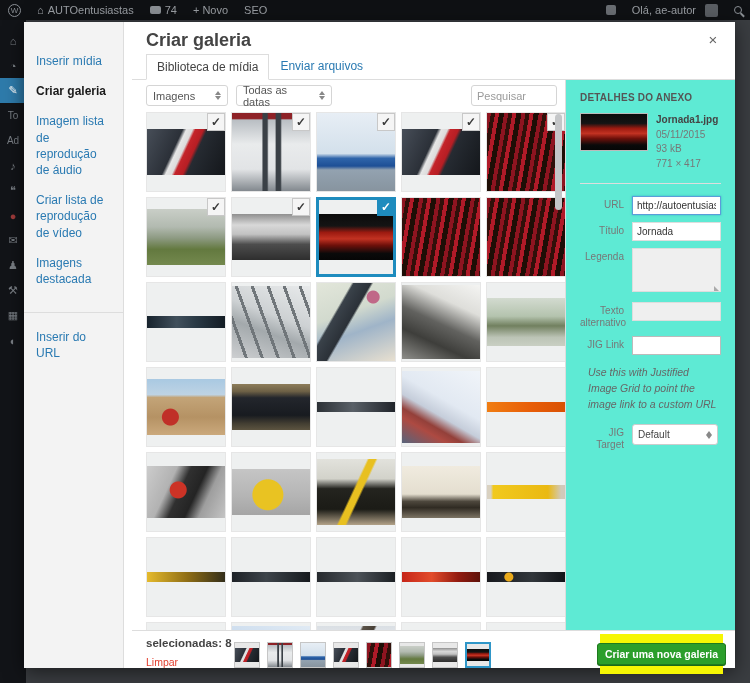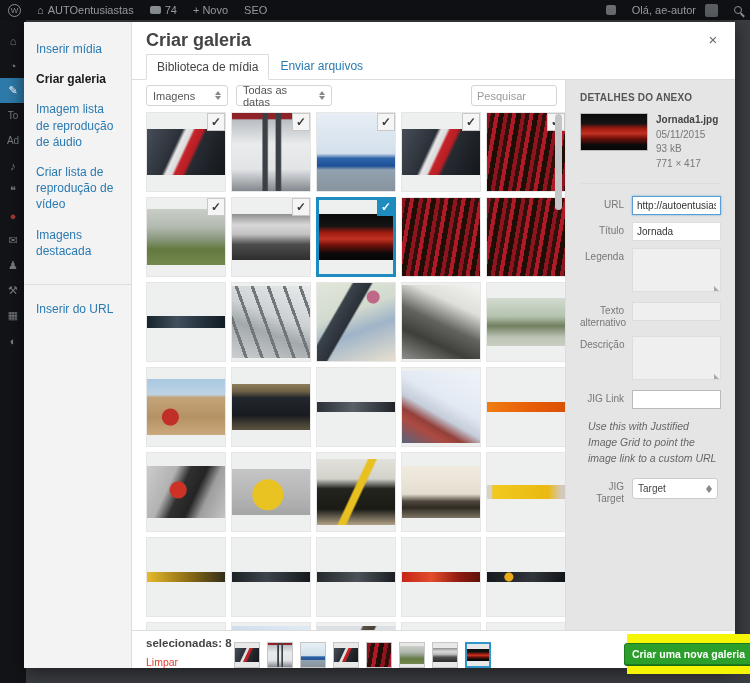--- a/index.html
+++ b/index.html
@@ -40,22 +40,22 @@
     color:#7a7f85; font-size:11px; cursor:pointer; }
   .am-item.active { background:#2e7bab; color:#fff; }
   .am-item.red { color:#a03b3b; }
   .am-item.txt { font-size:10px; letter-spacing:0; }
   
   .modal {
     position:absolute; left:24px; top:22px; width:711px; height:646px;
     background:#fff; z-index:10; box-shadow:0 4px 18px rgba(0,0,0,.55);
   }
   .modal-menu {
-    position:absolute; left:0; top:0; bottom:0; width:108px;
-    background:#f3f3f3; border-right:1px solid #ddd; padding-top:12px;
+    position:absolute; left:0; top:0; bottom:0; width:100px;
+    background:#f3f3f3; border-right:1px solid #ddd; padding-top:24px;
   }
   .mm-item { padding:7px 12px; font-size:12px; line-height:1.35; color:#2a7ab2; cursor:pointer; }
   .mm-item.active { color:#1a1a1a; font-weight:bold; }
   .mm-item.separated { margin-top:18px; border-top:1px solid #ddd; padding-top:16px; }
   .close-x { position:absolute; right:12px; top:8px; font-size:15px; color:#666; cursor:pointer;
     width:20px; height:20px; text-align:center; line-height:20px; }
   .modal-title { position:absolute; left:122px; top:8px; font-size:18px; font-weight:bold; color:#444; }
   .tabbar { position:absolute; left:108px; right:0; top:32px; height:26px;
     border-bottom:1px solid #ddd; padding-left:14px; display:flex; align-items:flex-end; }
   .tab { font-size:12px; padding:5px 10px; cursor:pointer; }
@@ -87,21 +87,21 @@
   .tile-img { width:100%; }
   .tile.focused { outline:3px solid #1e8cbe; outline-offset:-3px; }
   .check { position:absolute; top:0; right:0; width:18px; height:18px; background:#f5f5f5;
     border:1px solid #c8c8c8; color:#3a3a3a; font-size:12px; font-weight:bold;
     display:flex; align-items:center; justify-content:center; }
   .check.blue { background:#1e8cbe; border-color:#1e8cbe; color:#fff; }
   .vscroll { position:absolute; right:3px; top:34px; width:7px; height:96px;
     background:#c4c6c8; border-radius:4px; cursor:pointer; }
   
   .sidebar { position:absolute; right:0; top:58px; bottom:38px; width:170px;
-    background:#e5e5e5; border-left:1px solid #ddd; padding:12px 14px; overflow:hidden; }
+    background:#5eead4; border-left:1px solid #ddd; padding:12px 14px; overflow:hidden; }
   .sb-heading { font-size:10px; font-weight:bold; color:#555; letter-spacing:.2px; margin-bottom:10px; }
   .sb-attach { display:flex; gap:8px; margin-bottom:12px; }
   .sb-thumb { width:68px; height:38px; background:#111; border:1px solid #bbb; flex:none; }
   .sb-meta { font-size:10px; color:#777; line-height:1.45; }
   .sb-filename { font-weight:bold; color:#444; }
   .sb-divider { border-top:1px solid #ddd; margin:10px 0 12px; }
   .field { display:flex; margin-bottom:7px; align-items:flex-start; }
   .field label { width:52px; flex:none; text-align:right; font-size:10px; color:#777;
     padding-right:8px; padding-top:3px; line-height:1.2; }
   .field .ctrl { flex:1; }
@@ -123,21 +123,21 @@
     border-top:1px solid #ddd; display:flex; align-items:flex-end; padding:0 14px; }
   .sel-info { width:88px; }
   .sel-count { font-size:11.5px; font-weight:bold; color:#444; }
   .clear-link { font-size:10.5px; color:#e23d2d; cursor:pointer; margin-top:7px; }
   .thumbs { display:flex; gap:7px; align-items:center; }
   .mini { width:26px; height:26px; background:#e8e8e8; border:1px solid #c6c6c6;
     display:flex; align-items:center; cursor:pointer; }
   .mini-img { width:100%; }
   .mini.focused { border:2px solid #2f96c8; }
   
-  .annotation { position:absolute; left:627px; top:634px; width:123px; height:40px;
+  .annotation { position:absolute; left:600px; top:634px; width:123px; height:40px;
     background:#f6f604; z-index:20; display:flex; align-items:center; justify-content:center; }
   .green-btn { background:#2b9e2b; border:1px solid #1e7a1e; border-radius:3px; color:#fff;
     font-size:10.5px; font-weight:bold; padding:4px 7px; cursor:pointer; white-space:nowrap;
     box-shadow:0 1px 0 #1a6a1a; }
 </style>
 </head>
 <body>
 
 <div class="adminbar">
   <div class="ab-item">
@@ -360,35 +360,31 @@
     </div>
     <div class="field">
       <label>Legenda</label>
       <div class="ctrl ta-wrap"><textarea class="f-textarea" style=""></textarea></div>
     </div>
     <div class="field">
       <label>Texto alternativo</label>
       <div class="ctrl"><input class="f-input gray" type="text" style=""></div>
     </div>
     <div class="field">
-      <label>Descrição</label>
-      <div class="ctrl ta-wrap"><textarea class="f-textarea" style=""></textarea></div>
-    </div>
-    <div class="field">
       <label>JIG Link</label>
       <div class="ctrl"><input class="f-input" style="border-color: rgb(187, 187, 187);" type="text"></div>
     </div>
 
     <div class="jig-note">Use this with Justified Image Grid to point the image link to a custom URL</div>
 
     <div class="field">
       <label>JIG Target</label>
       <div class="ctrl">
         <div class="jig-select">
-          <span>Target</span>
+          <span>Default</span>
           <span class="stepper" style="margin-left:auto">
               <i class="up"></i>
               <i class="down"></i>
             </span>
         </div>
       </div>
     </div>
   </div>
 
   <div class="footer">

